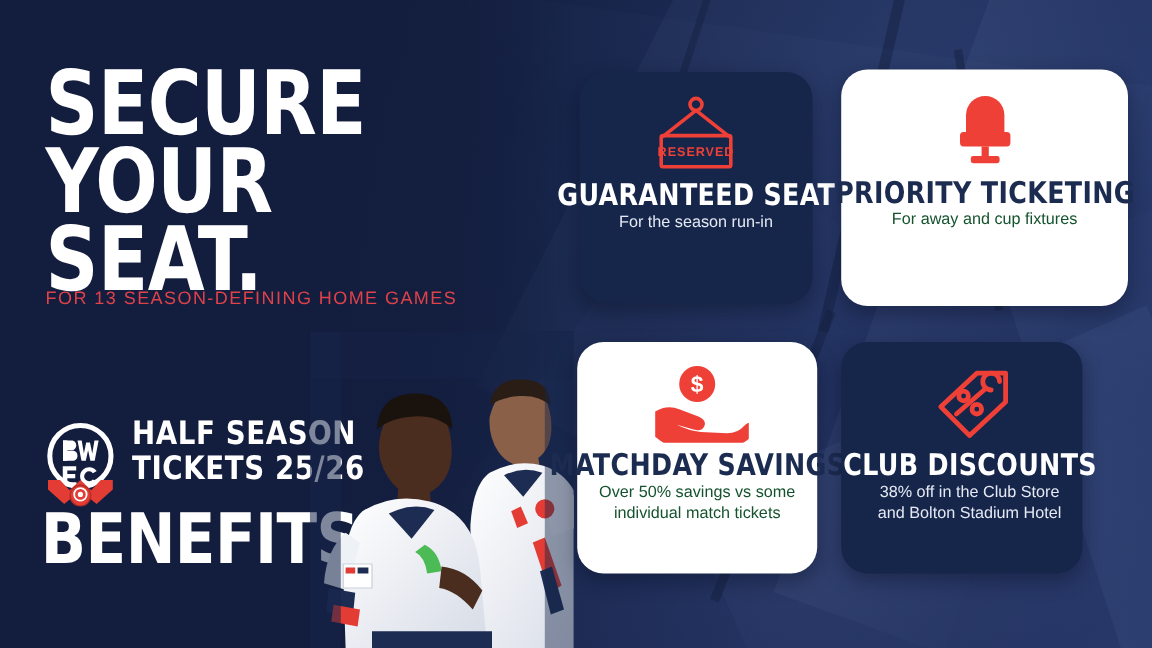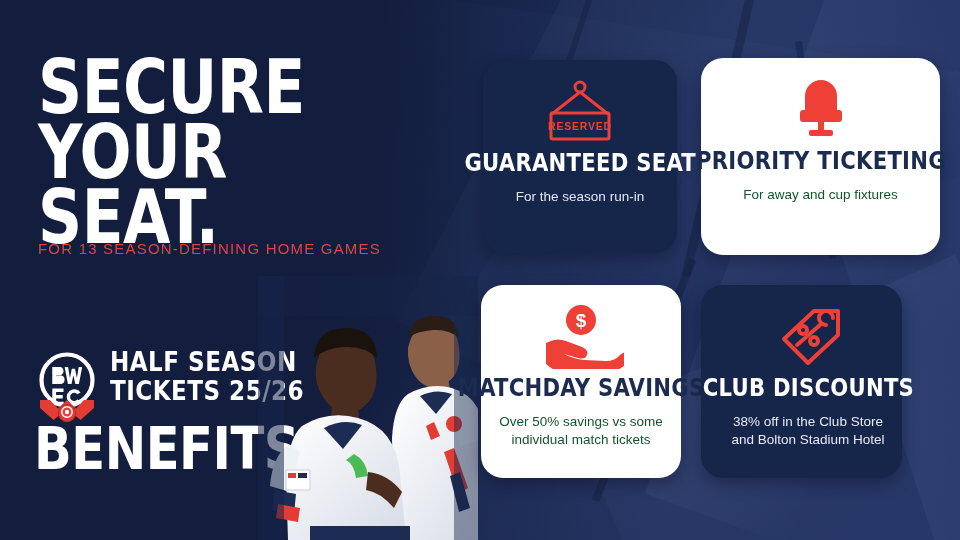--- a/index.html
+++ b/index.html
@@ -100,21 +100,21 @@
     font-family:"Liberation Sans Narrow","DejaVu Sans Condensed","Liberation Sans", sans-serif;
     font-weight:bold; text-transform:uppercase;
     font-size:25px; letter-spacing:0.3px; line-height:1;
     margin-top:6px; white-space:nowrap;
     transform:scaleX(0.94);
   }
   .card.dark .card-title { color:#ffffff; }
   .card.light .card-title { color:#1c2b50; }
   .card-desc {
     font-size:13.5px; line-height:1.35; text-align:center;
-    margin-top:13px; padding:0 14px;
+    margin-top:1px; padding:0 14px;
   }
   .card.dark .card-desc { color:#e4e9f3; }
   .card.light .card-desc { color:#14532d; }
 
   #card-guaranteed { left:483px; top:60px;  width:194px; height:193px; }
   #card-priority   { left:701px; top:58px;  width:239px; height:197px; }
   #card-matchday   { left:481px; top:285px; width:200px; height:193px; }
   #card-discounts  { left:701px; top:285px; width:201px; height:193px;padding-left:13px; }
 </style>
 </head>

